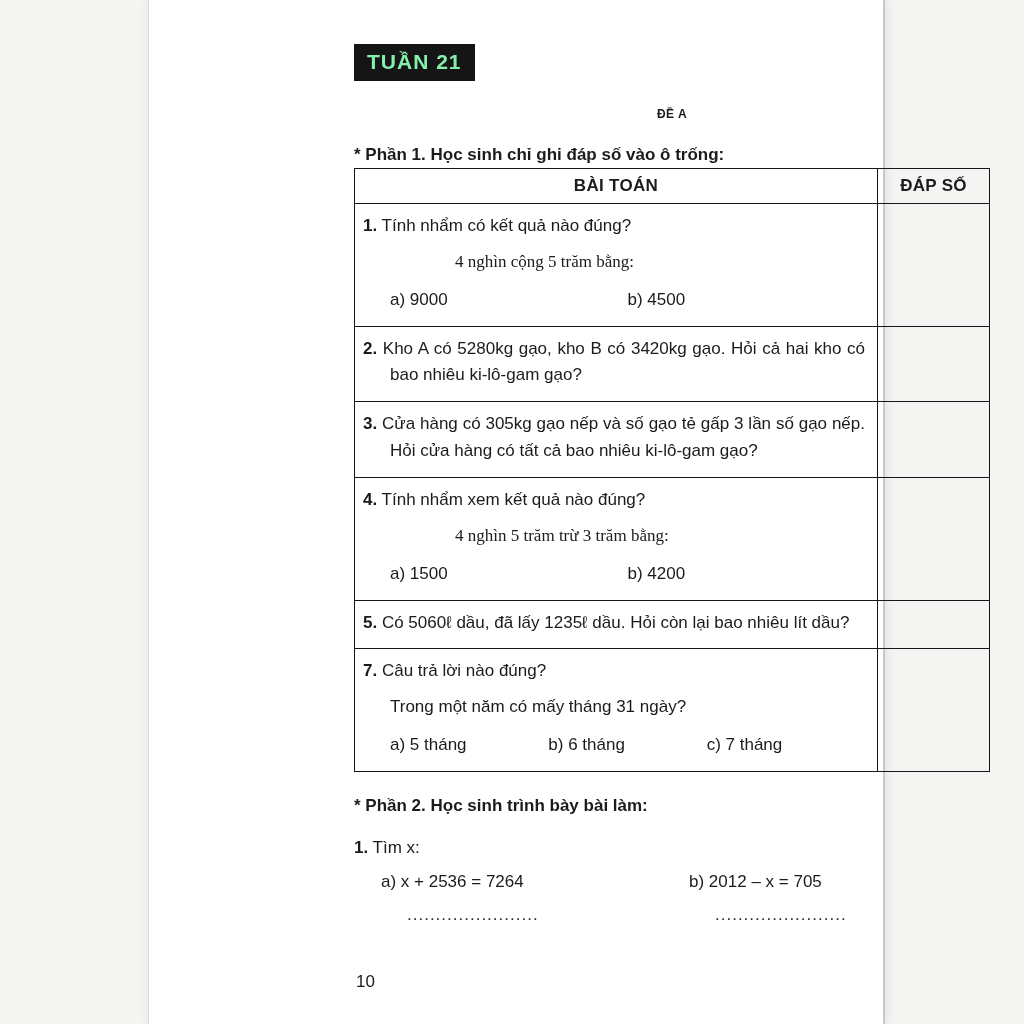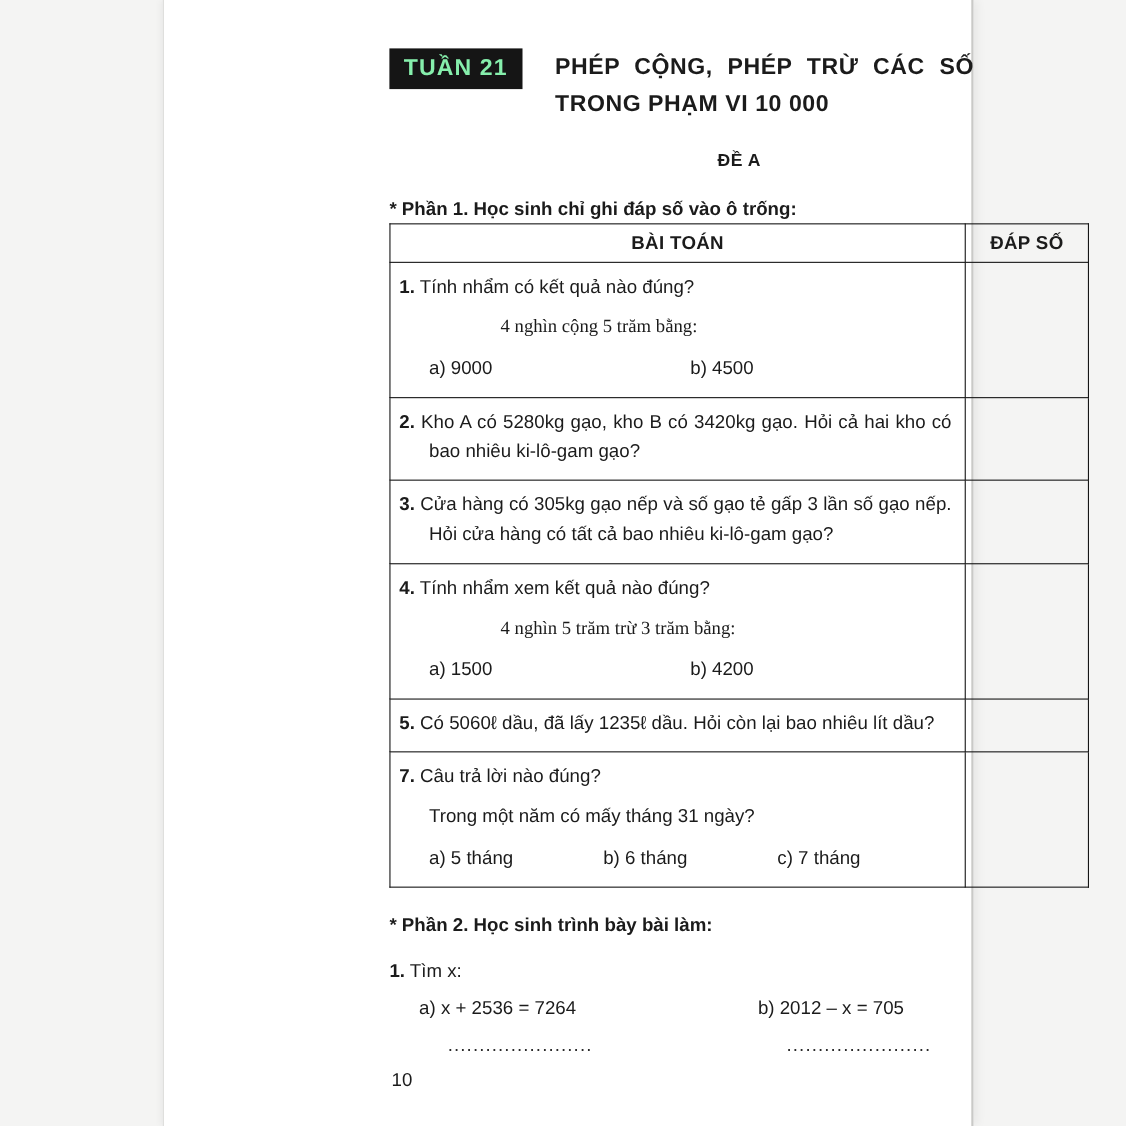--- a/index.html
+++ b/index.html
@@ -48,21 +48,21 @@
     font-weight: bold;
     font-size: 21px;
     line-height: 1.62;
   }
   .title-line1 { word-spacing: 7px; letter-spacing: 0.5px; }
   .title-line2 { letter-spacing: 0.5px; }
 
   .exam-title {
     text-align: center;
     font-weight: bold;
-    font-size: 16px;
+    font-size: 12px;
     margin-top: 26px;
     letter-spacing: 0.5px;
   }
 
   .part-heading {
     font-weight: bold;
     font-size: 17px;
     margin-top: 24px;
   }
 
@@ -136,24 +136,20 @@
 </style>
 </head>
 <body>
 
 <div class="canvas">
   <div class="sheet">
     <div class="content">
 
       <div class="header-row">
         <div class="week-badge">TUẦN 21</div>
-        <div class="title-block">
-          <div class="title-line1">PHÉP CỘNG, PHÉP TRỪ CÁC SỐ</div>
-          <div class="title-line2">TRONG PHẠM VI 10 000</div>
-        </div>
       </div>
 
       <div class="exam-title">ĐỀ A</div>
 
       <div class="part-heading">* Phần 1. Học sinh chỉ ghi đáp số vào ô trống:</div>
 
       <table class="problems">
         <thead>
           <tr>
             <th>BÀI TOÁN</th>

